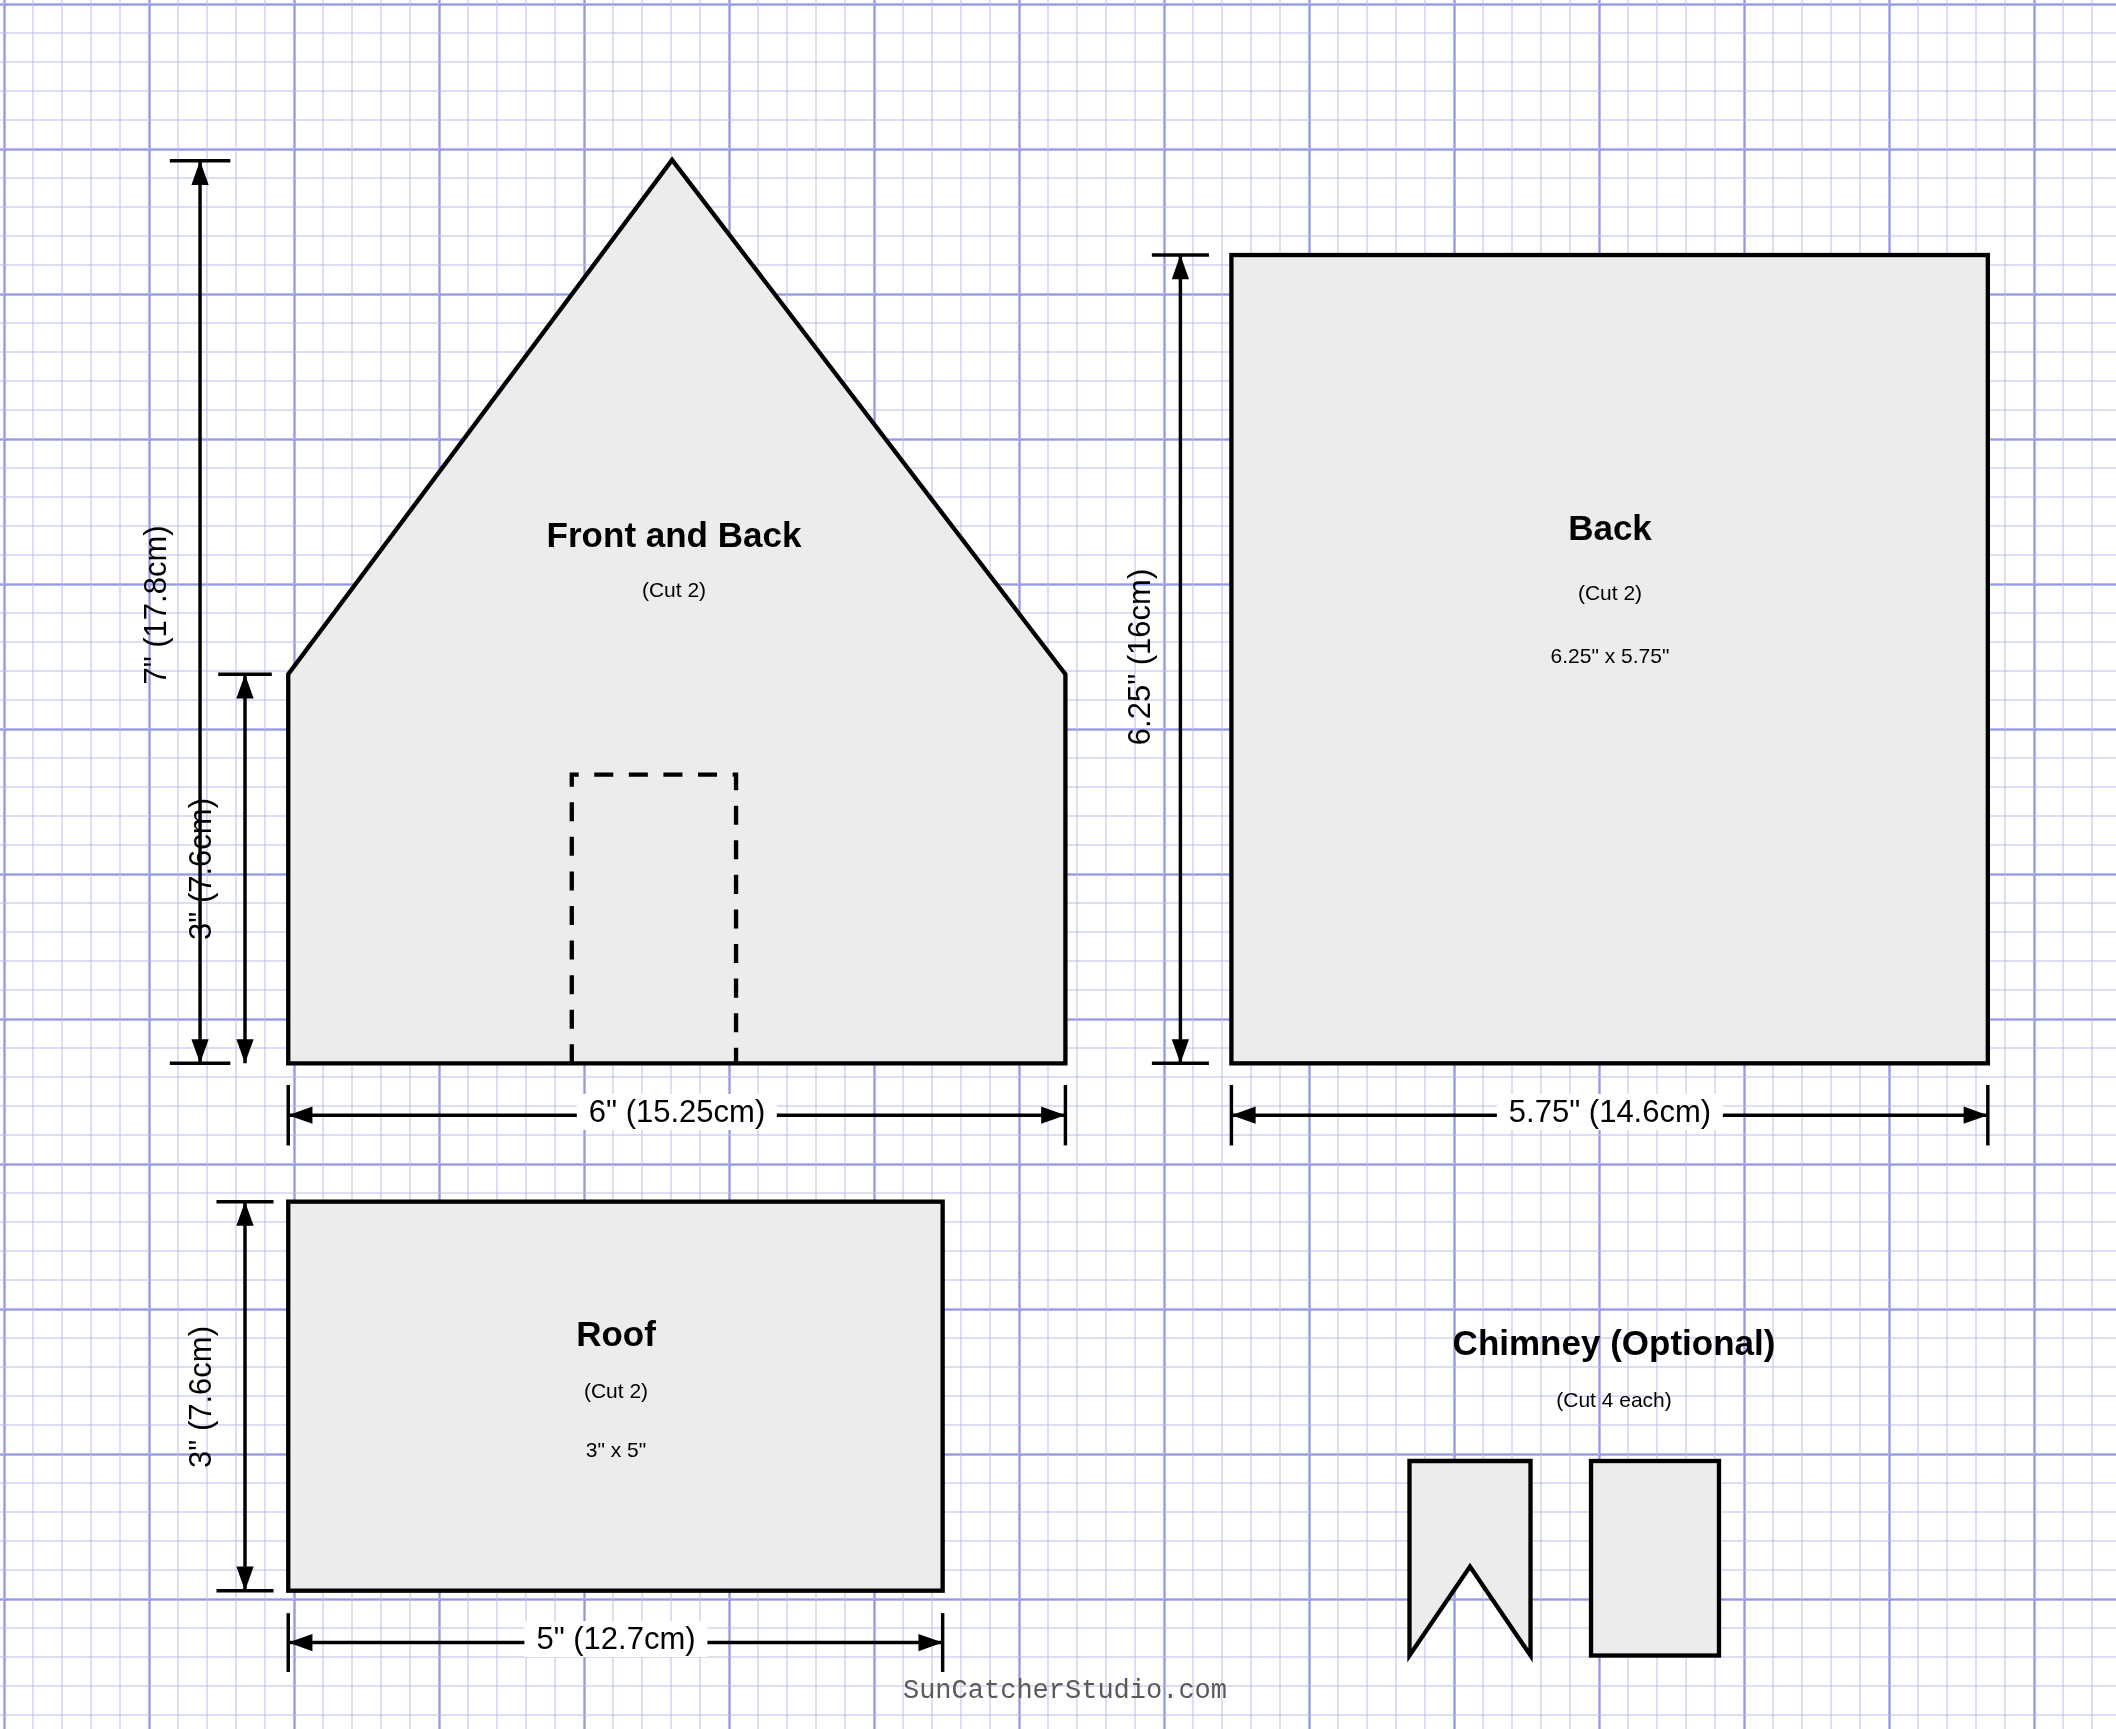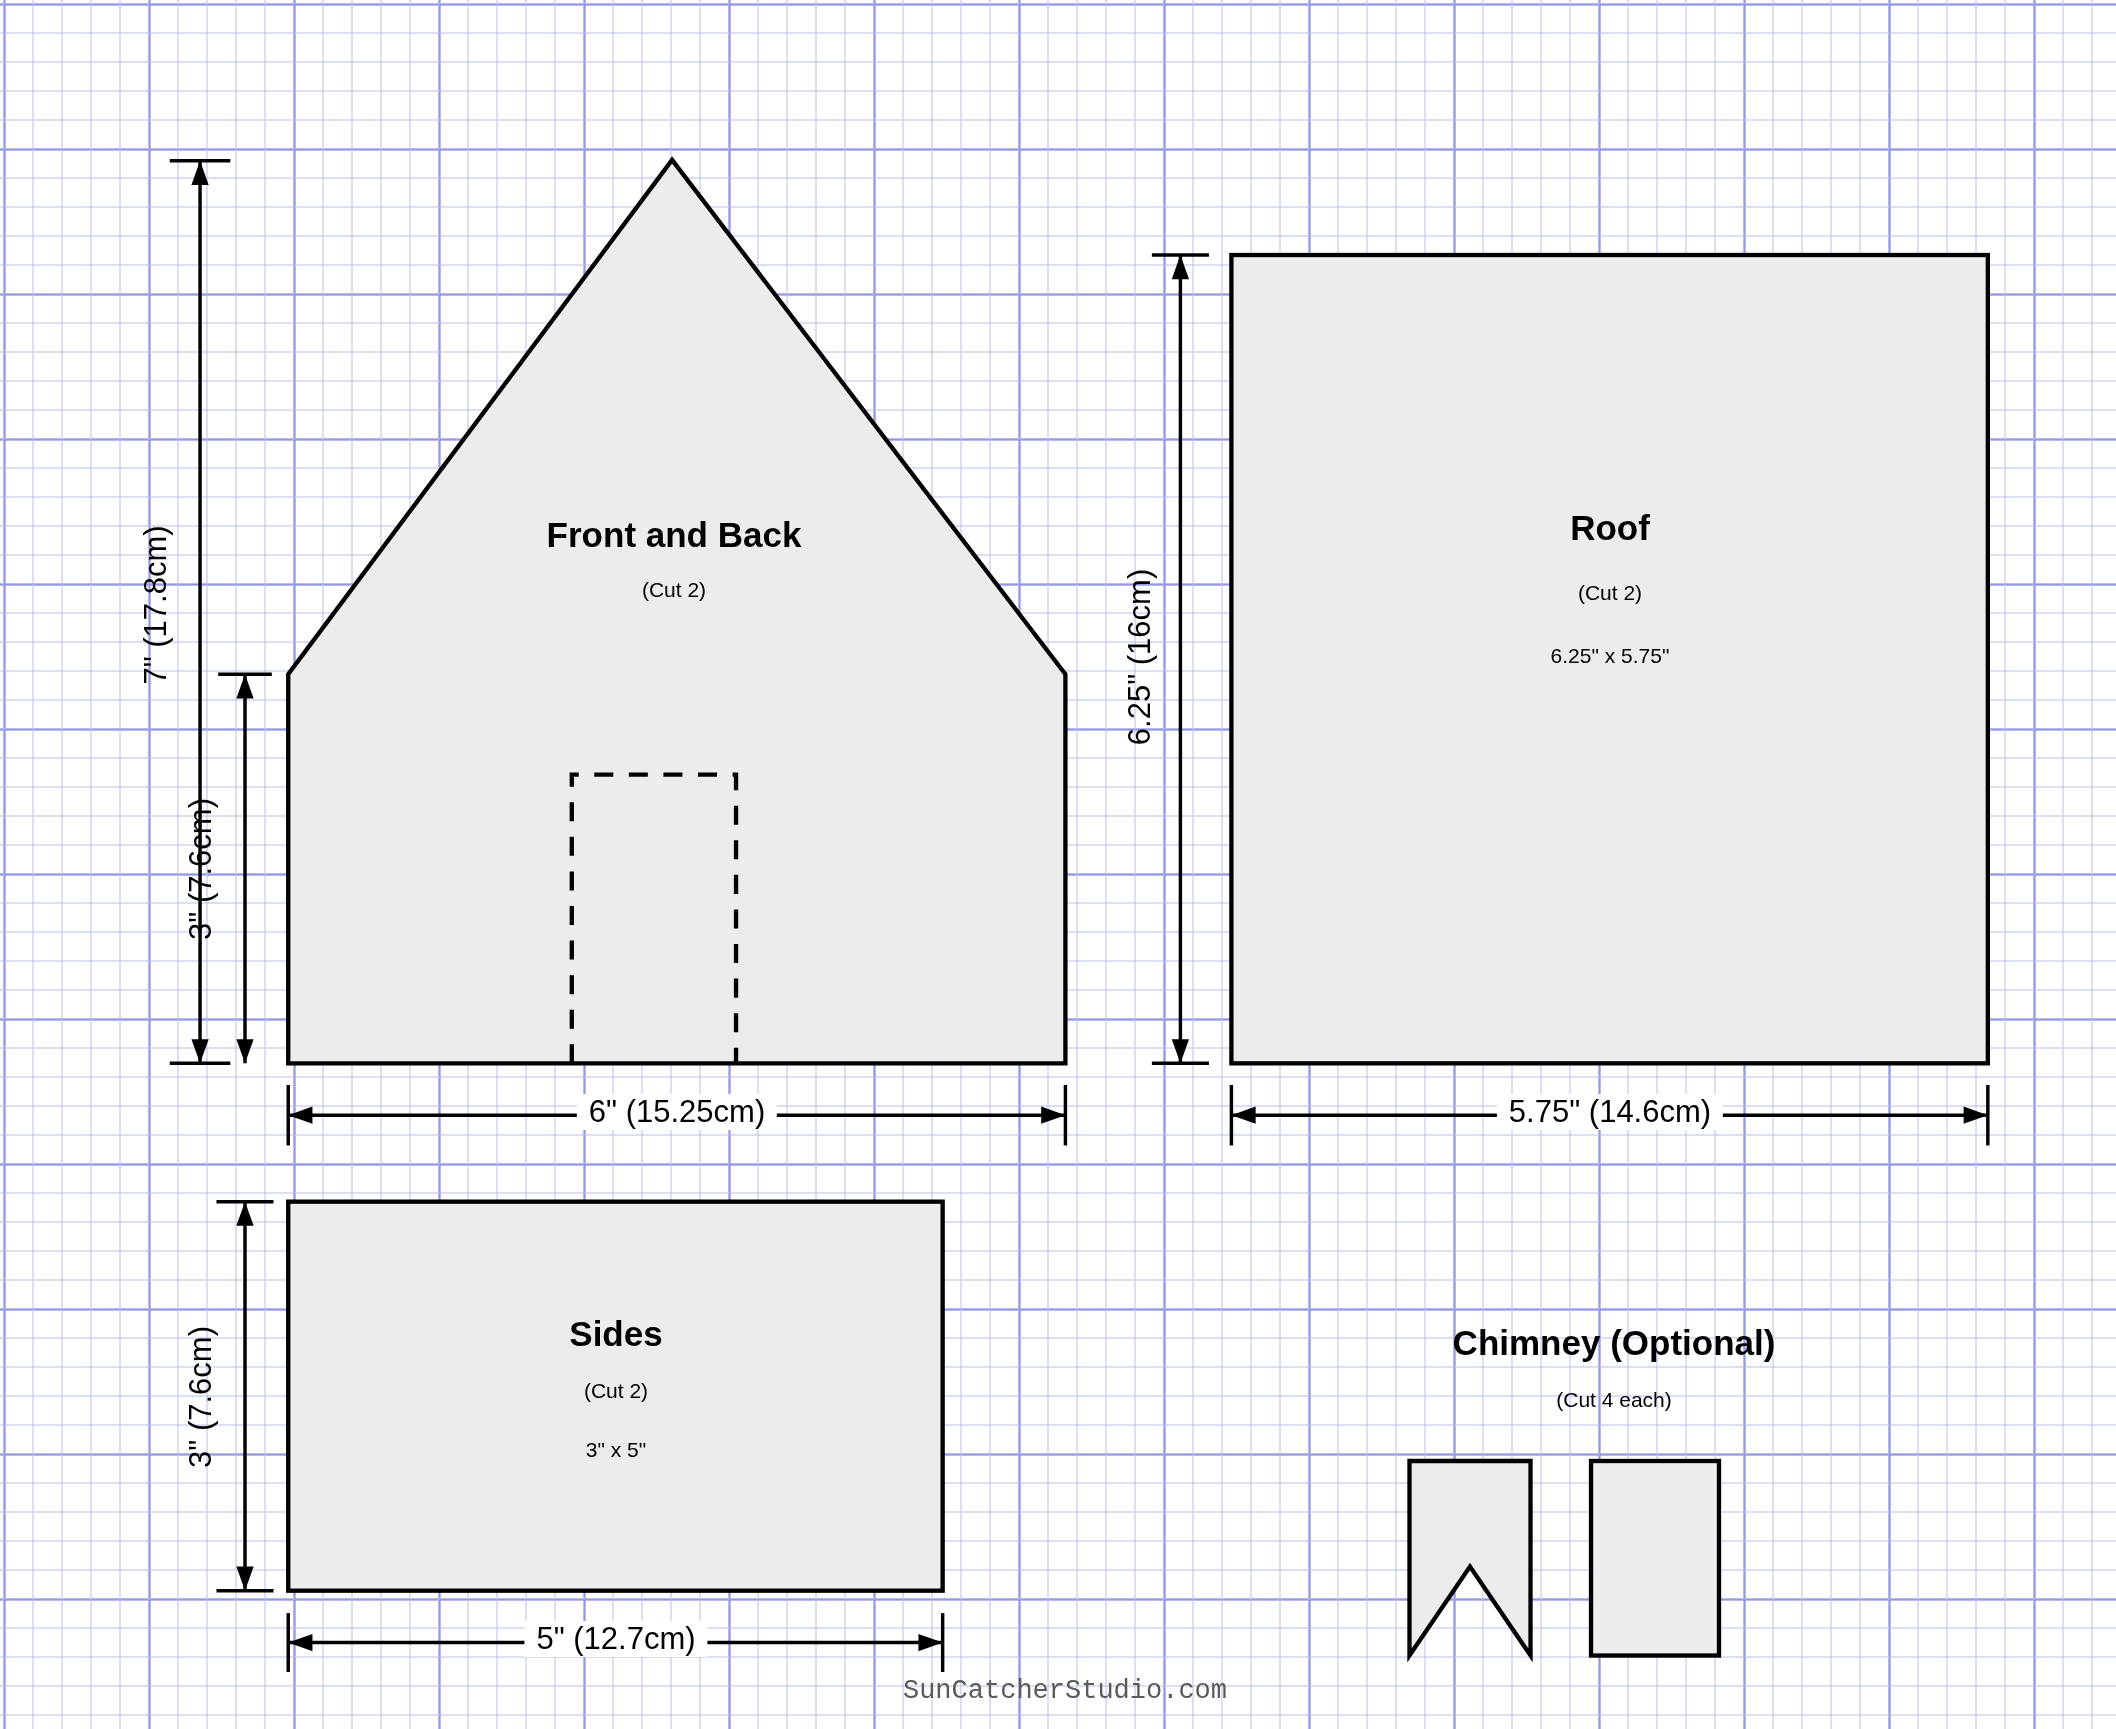--- a/index.html
+++ b/index.html
@@ -155,27 +155,27 @@
 
   <div class="lbl title center" style="left:674px; top:515px;">Front and Back</div>
   <div class="lbl sub center" style="left:674px; top:578px;">(Cut 2)</div>
 
   <div class="lbl dim dim-v" style="left:156px; top:605px; transform: rotate(-90deg) translate(-50%, -50%);">7" (17.8cm)</div>
 
   <div class="lbl dim dim-v" style="left:201px; top:869px; transform: rotate(-90deg) translate(-50%, -50%);">3" (7.6cm)</div>
 
   <div class="lbl dim center" style="left:677px; top:1094px; background:#ffffff; padding:0 12px;">6" (15.25cm)</div>
 
-  <div class="lbl title center" style="left:1610px; top:508px;">Roof</div>
+  <div class="lbl title center" style="left:1610px; top:508px;">Back</div>
   <div class="lbl sub center" style="left:1610px; top:581px;">(Cut 2)</div>
   <div class="lbl sub center" style="left:1610px; top:644px;">6.25" x 5.75"</div>
   <div class="lbl dim dim-v" style="left:1140px; top:657px; transform: rotate(-90deg) translate(-50%, -50%);">6.25" (16cm)</div>
   <div class="lbl dim center" style="left:1610px; top:1094px; background:#ffffff; padding:0 12px;">5.75" (14.6cm)</div>
 
-  <div class="lbl title center" style="left:616px; top:1314px;">Sides</div>
+  <div class="lbl title center" style="left:616px; top:1314px;">Roof</div>
   <div class="lbl sub center" style="left:616px; top:1379px;">(Cut 2)</div>
   <div class="lbl sub center" style="left:616px; top:1438px;">3" x 5"</div>
   <div class="lbl dim dim-v" style="left:201px; top:1397px; transform: rotate(-90deg) translate(-50%, -50%);">3" (7.6cm)</div>
   <div class="lbl dim center" style="left:616px; top:1621px; background:#ffffff; padding:0 12px;">5" (12.7cm)</div>
 
   <div class="lbl title center" style="left:1614px; top:1323px;">Chimney (Optional)</div>
   <div class="lbl sub center" style="left:1614px; top:1388px;">(Cut 4 each)</div>
 
   <div class="lbl footer center" style="left:1065px; top:1676px;">SunCatcherStudio.com</div>
 

